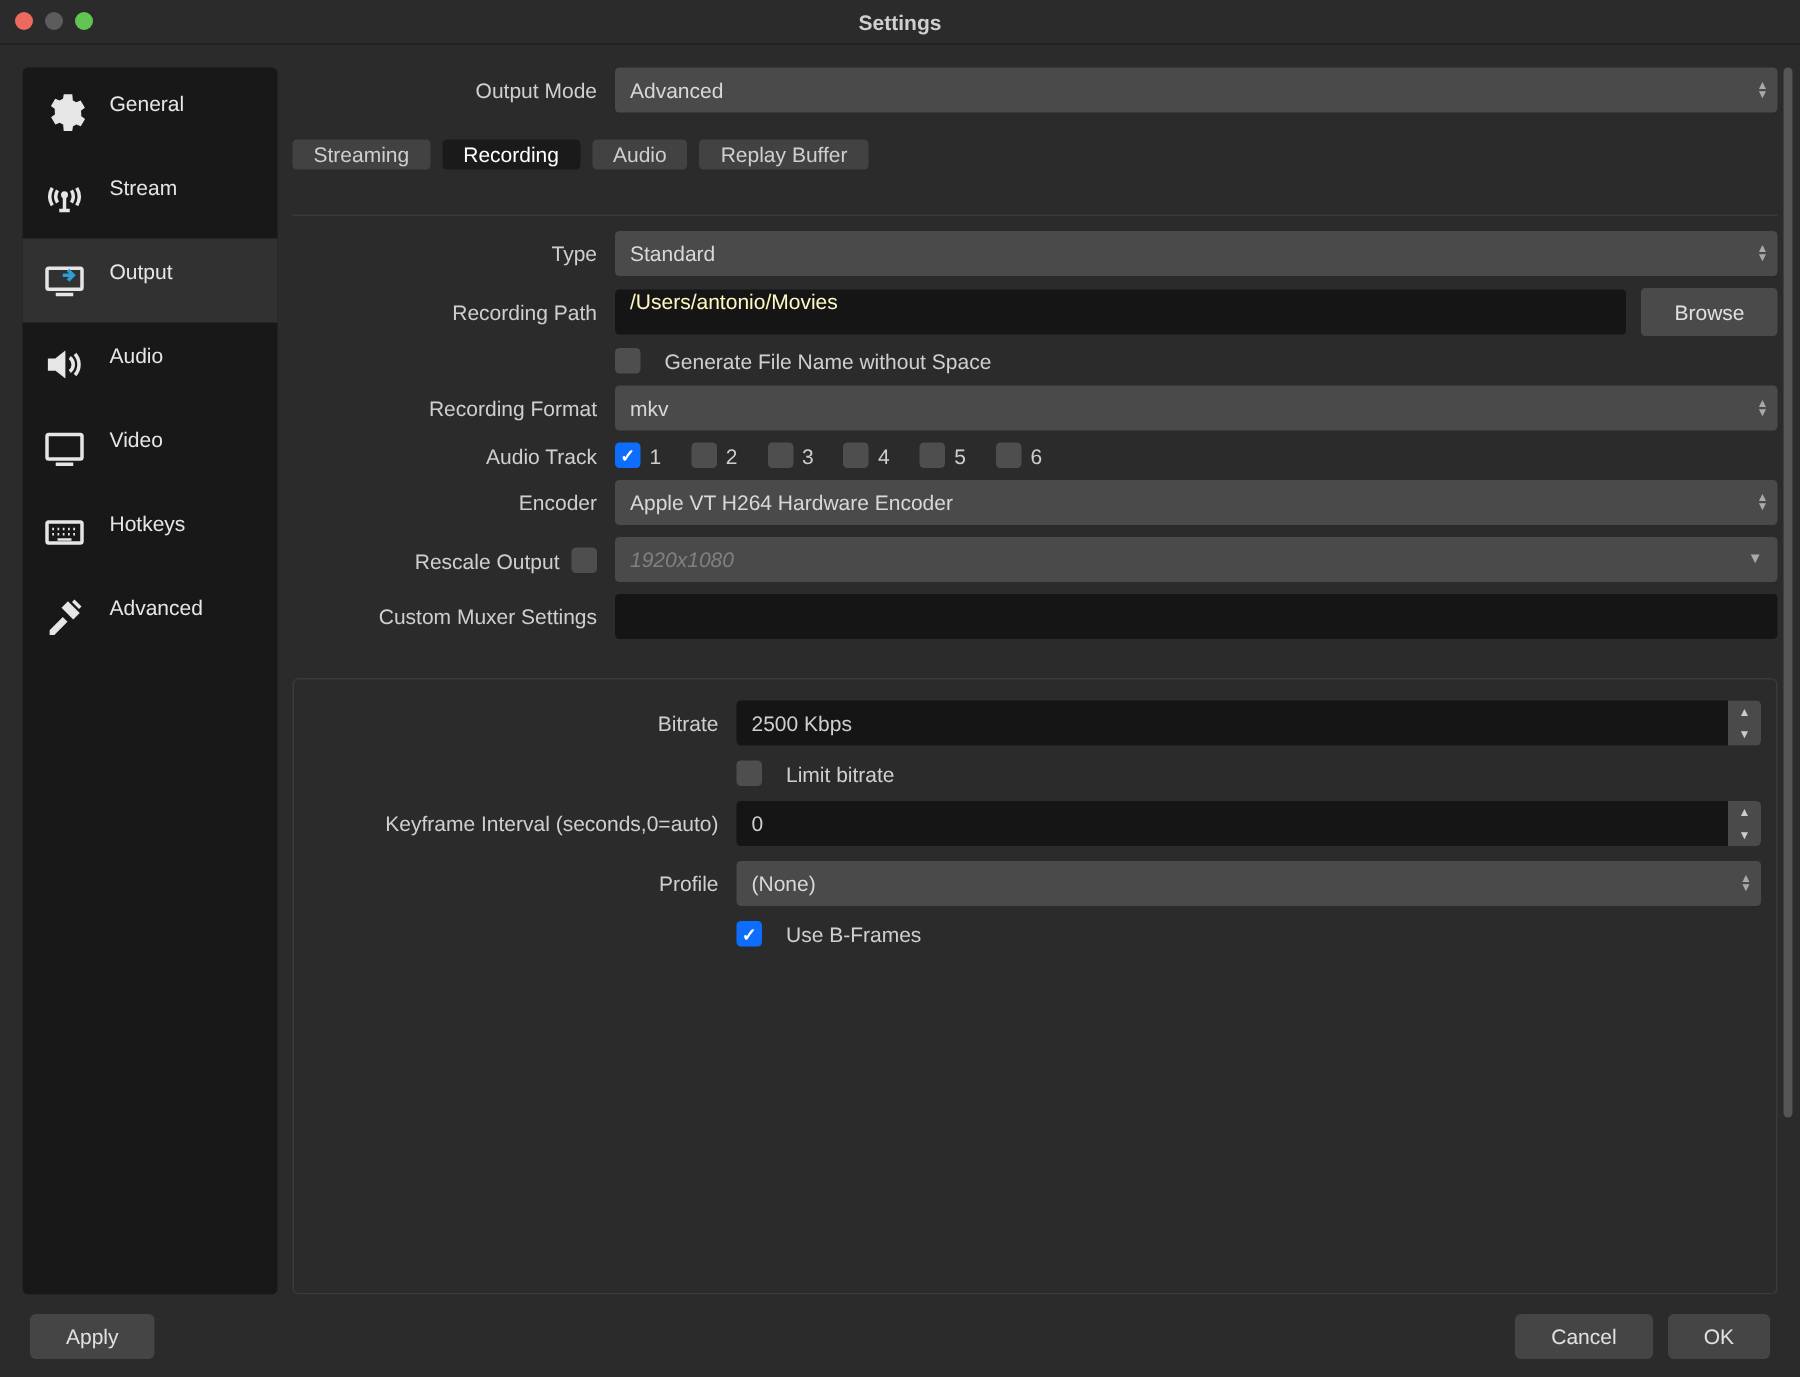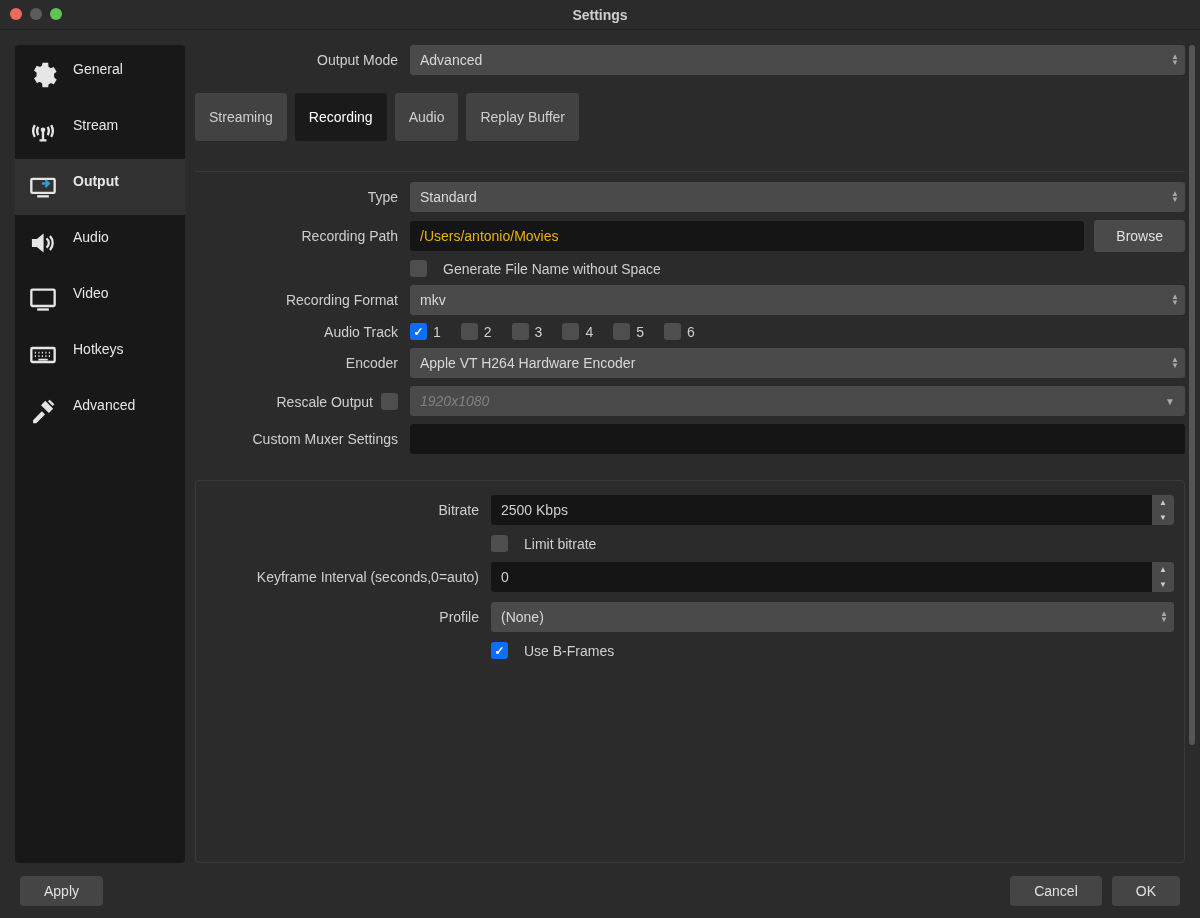--- a/index.html
+++ b/index.html
@@ -52,21 +52,20 @@
   }
   .side-item {
     display: flex;
     gap: 14px;
     padding: 14px 12px;
     cursor: pointer;
     color: #e6e6e6;
   }
   .side-item.selected {
     background: #313131;
-    font-weight: bold;
   }
   .side-icon {
     width: 32px;
     height: 28px;
     display: flex;
     align-items: center;
     justify-content: center;
   }
   .side-icon svg { width: 30px; height: 28px; fill: #e6e6e6; stroke: #e6e6e6; }
   .main {
@@ -124,34 +123,33 @@
     font-size: 10px; color: #aaa;
   }
   .tabs {
     display: flex;
     gap: 8px;
     margin-top: 10px;
     margin-bottom: 10px;
   }
   .tab {
     background: #424242;
-    padding: 16px 14px;
+    padding: 2px 14px;
     border-radius: 3px;
     color: #cfcfcf;
     cursor: pointer;
   }
   .tab.active { background: #1a1a1a; color: #fff; }
   .text-input {
     background: #151515;
     border-radius: 3px;
     height: 30px;
     display: flex;
-    align-items: center;
     padding: 0 10px;
-    color: #eab308;
+    color: #fef9c3;
     flex: 1;
   }
   .browse-btn {
     background: #4a4a4a;
     border-radius: 3px;
     height: 30px;
     padding: 16px 22px;
     display: flex;
     align-items: center;
     color: #e0e0e0;

